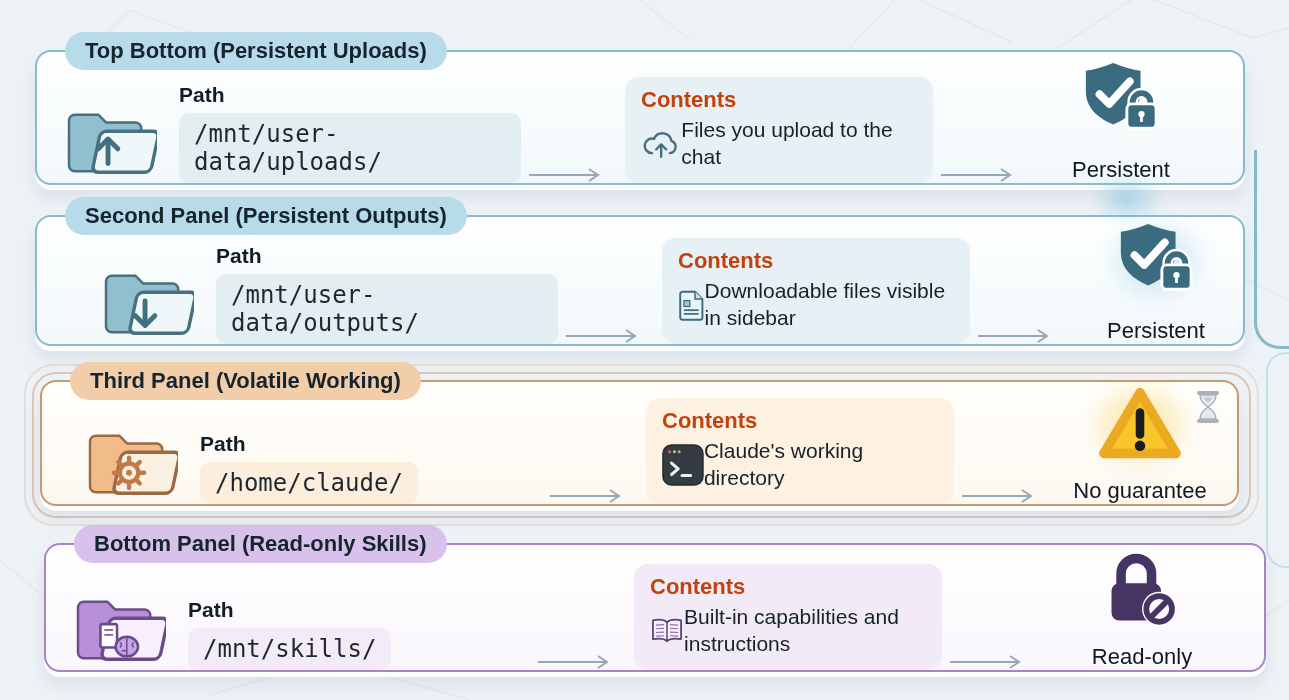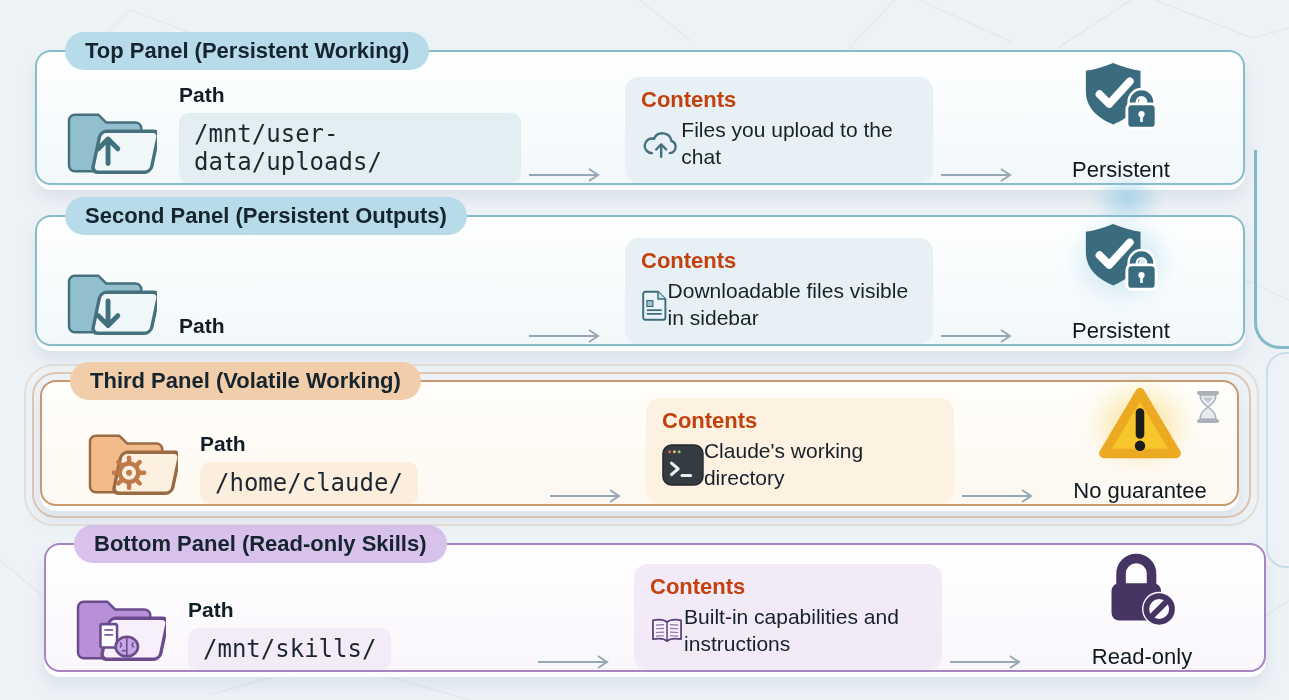--- a/index.html
+++ b/index.html
@@ -14,21 +14,21 @@
   .bracket-teal{position:absolute;left:1254px;top:150px;width:70px;height:196px;
     border-left:3px solid #7db5c4;border-bottom:3px solid #7db5c4;
     border-bottom-left-radius:26px;z-index:0;opacity:.9;}
   .bracket-blue{position:absolute;left:1266px;top:352px;width:70px;height:212px;
     border:2.5px solid #c9dfe8;border-radius:20px;z-index:0;}
 
   
   .panel{position:absolute;border-radius:16px;box-sizing:border-box;z-index:1;
     box-shadow:0 5px 0 rgba(255,255,255,.92),0 13px 16px rgba(125,145,165,.17);}
   .p1{left:35px;top:50px;width:1210px;height:135px;}
-  .p2{left:35px;top:215px;width:1210px;height:131px;}
+  .p2{left:35px;top:215px;width:1210px;height:131px;padding-left:37px;}
   .p3{left:40px;top:380px;width:1199px;height:126px;z-index:2;padding-left:16px;}
   .p4{left:44px;top:543px;width:1222px;height:129px;}
 
   .theme-blue{--accent:#87bccb;--pillbg:#b7dbe8;--tint:#e3eef3;--cardbg:#e7f0f4;
     --fback:#92bfce;--ffront:#eff7f9;--fstroke:#47707f;--glyph:#41707f;
     border:2.5px solid var(--accent);background:linear-gradient(180deg,#feffff,#f2f8fa);}
   .theme-orange{--accent:#c9996f;--pillbg:#f2cda9;--tint:#fbeedd;--cardbg:#fdf1e2;
     --fback:#f2bc8a;--ffront:#fcf0e1;--fstroke:#9a6a42;--glyph:#c07a4a;
     border:2.5px solid var(--accent);background:linear-gradient(180deg,#fffefb,#fdf8f1);}
   .theme-purple{--accent:#a785c2;--pillbg:#d8c2ec;--tint:#f4ebf8;--cardbg:#f3eaf8;
@@ -89,21 +89,21 @@
     <path d="M1230 640 L1289 600"></path>
   </g>
 </svg>
 
 <div class="bracket-teal"></div>
 <div class="bracket-blue"></div>
 <div class="echo-b"></div>
 <div class="echo-a"></div>
 
 <section class="panel p1 theme-blue">
-  <div class="pill">Top Panel (Persistent Working)</div>
+  <div class="pill">Top Bottom (Persistent Uploads)</div>
   <div class="row">
     <svg class="folder" width="94" height="82" viewBox="0 0 96 84">
       <path d="M12 14 h24 l8 8 h30 a6 6 0 0 1 6 6 v38 a6 6 0 0 1 -6 6 H12 a6 6 0 0 1 -6 -6 V20 a6 6 0 0 1 6 -6 z" fill="var(--fback)" stroke="var(--fstroke)" stroke-width="2.5"></path>
       <g transform="skewX(-12) translate(11,0)">
           <rect x="34" y="31" width="60" height="42" rx="6" fill="var(--ffront)" stroke="var(--fstroke)" stroke-width="3.5"></rect>
         </g>
       <g stroke="var(--glyph)" stroke-width="5" fill="none" stroke-linecap="round" stroke-linejoin="round">
         <path d="M46 64 V40"></path>
           <path d="M36 49 L46 39 L56 49"></path>
       </g>
@@ -156,20 +156,21 @@
       <g transform="skewX(-12) translate(11,0)">
           <rect x="34" y="31" width="60" height="42" rx="6" fill="var(--ffront)" stroke="var(--fstroke)" stroke-width="3.5"></rect>
         </g>
       <g stroke="var(--glyph)" stroke-width="5" fill="none" stroke-linecap="round" stroke-linejoin="round">
         <path d="M46 40 V64"></path>
           <path d="M36 55 L46 65 L56 55"></path>
       </g>
     </svg>
     <div class="path-block">
       <div class="path-label">Path</div>
+      <div class="path-pill">/mnt/user-data/outputs/</div>
     </div>
     <svg class="arrow" width="82" height="16" viewBox="0 0 82 16">
       <line x1="2" y1="8" x2="70" y2="8" stroke="#96a8b6" stroke-width="2"></line>
       <path d="M62 2 L71 8 L62 14" fill="none" stroke="#96a8b6" stroke-width="2"></path>
     </svg>
     <div class="card">
       <div class="card-title">Contents</div>
       <div class="card-row">
         <svg width="36" height="42" viewBox="0 0 36 42">
           <path d="M6 3 h17 l10 10 v25 a3 3 0 0 1 -3 3 H6 a3 3 0 0 1 -3 -3 V6 a3 3 0 0 1 3 -3 z" fill="#eaf3f7" stroke="#3e6b7d" stroke-width="2.6" stroke-linejoin="round"></path>

